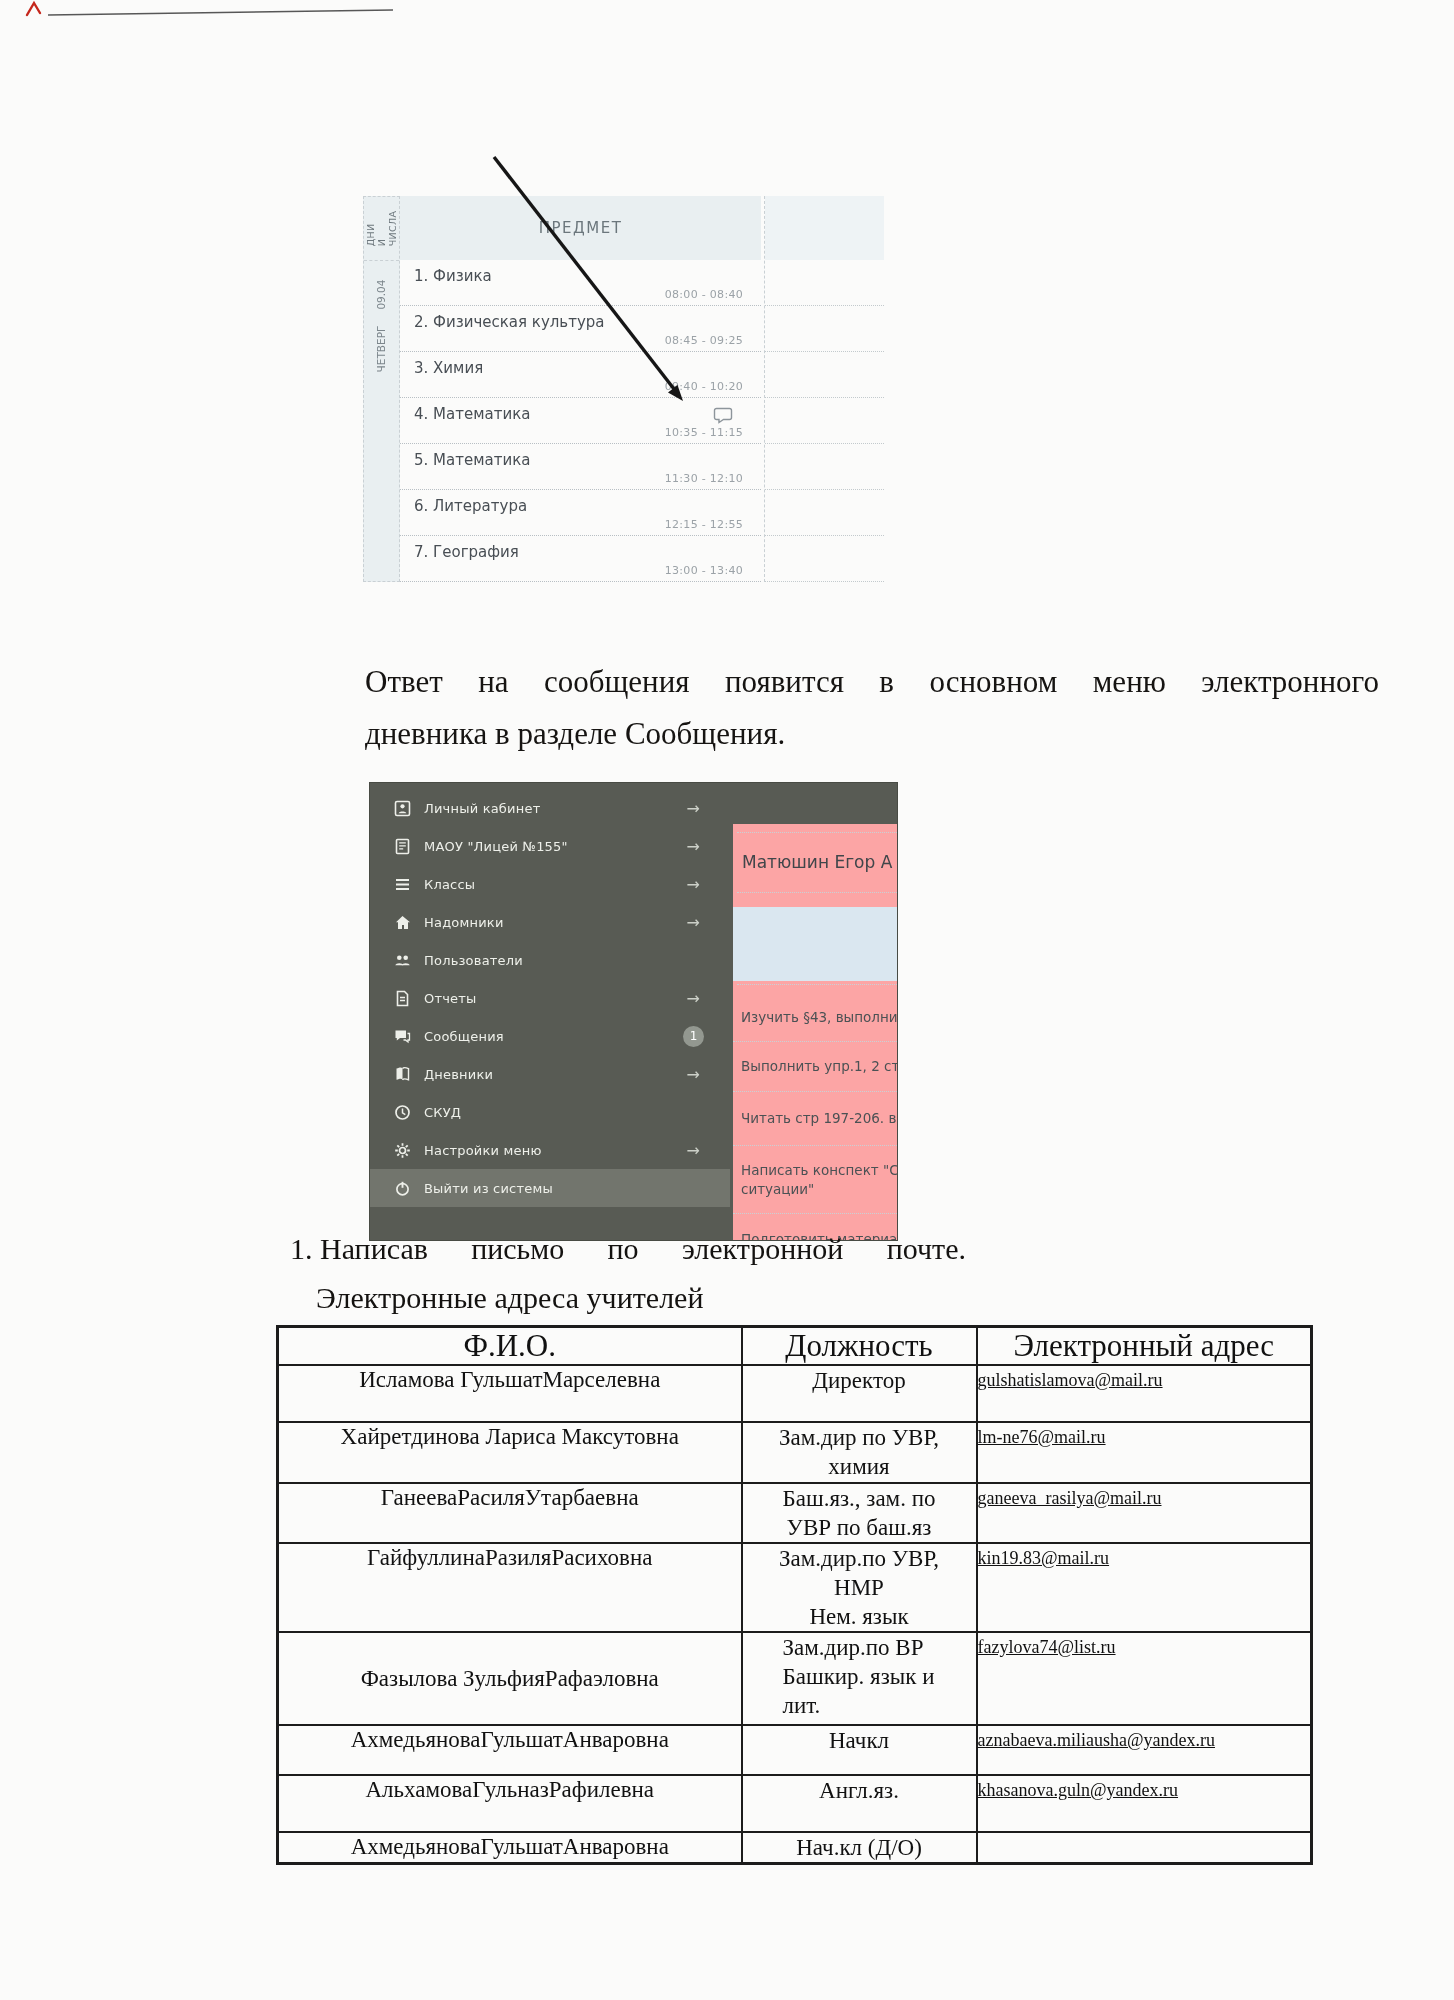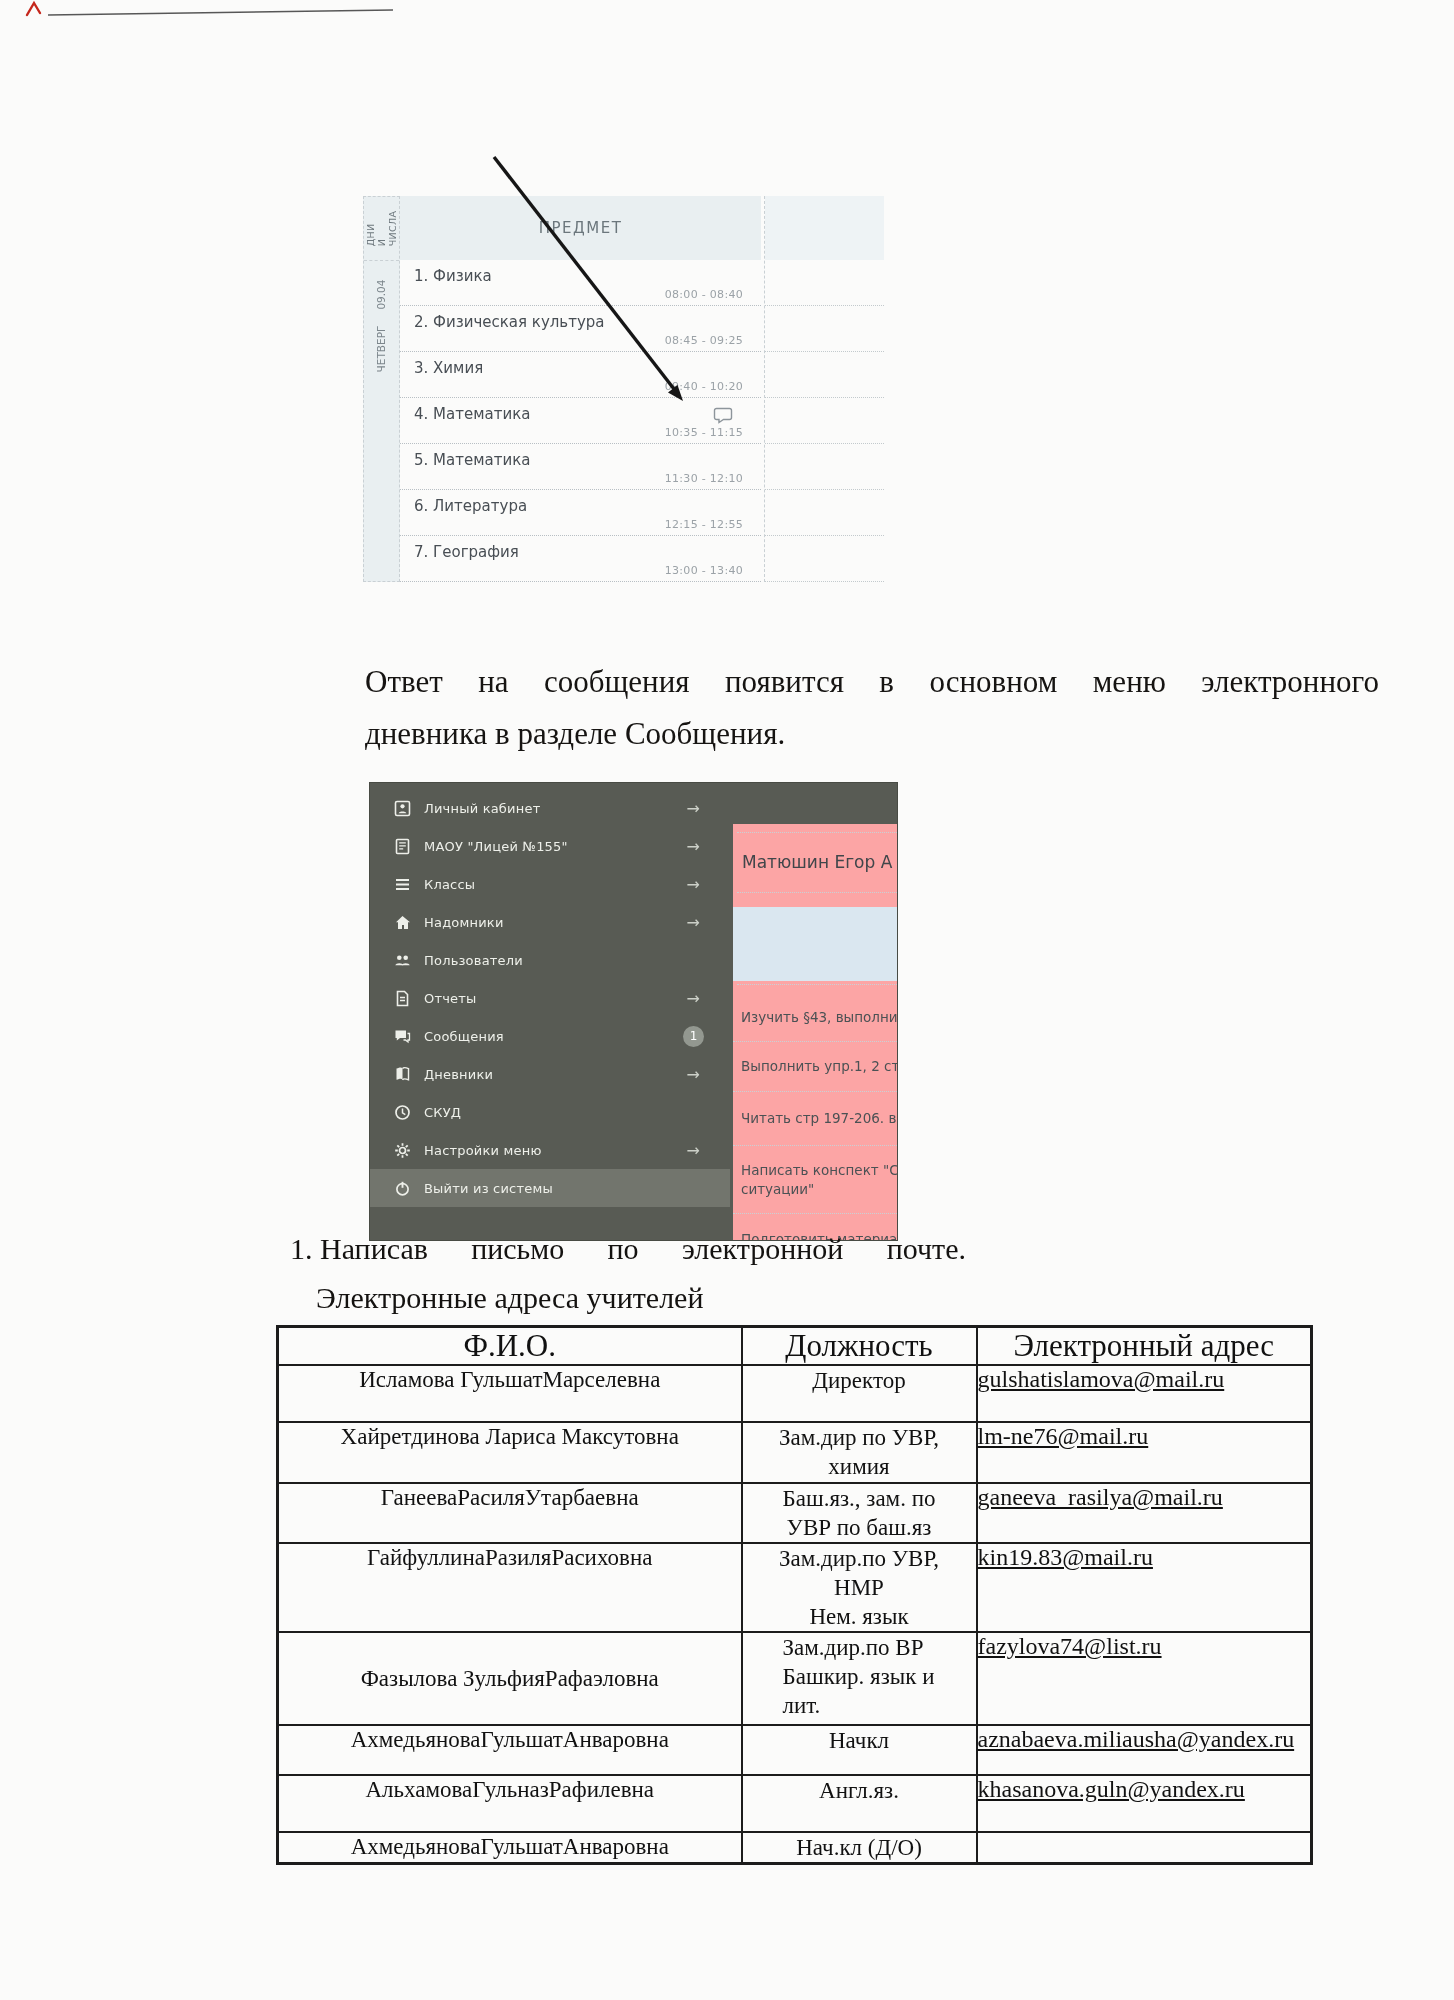--- a/index.html
+++ b/index.html
@@ -83,21 +83,21 @@
     border:3px solid #1c1c1c; }
   .teachers th, .teachers td { border:2px solid #1c1c1c; padding:0; box-sizing:border-box; }
   .teachers th { font-weight:normal; height:30px; font-size:31px; }
   .td-name { text-align:center; vertical-align:top; padding:5px 8px 0 14px; line-height:27px;margin-left:24px; }
   .td-name.mid { vertical-align:middle; padding-top:0; }
   .td-pos { text-align:center; vertical-align:top; padding-top:5px;
     white-space:pre-line; line-height:29px; }
   .td-pos.left { text-align:left; padding-left:40px; }
   .td-pos.mid { vertical-align:middle; padding-top:0; }
   .td-email { text-align:left; vertical-align:top; padding:4px 2px 0 12px; }
-  .td-email span { text-decoration:underline; font-size:24px; white-space:nowrap; }
+  .td-email span { text-decoration:underline; font-size:18px; white-space:nowrap; }
 </style>
 </head>
 <body>
 
 <svg class="red-mark" width="30" height="22" viewBox="0 0 30 22">
   <polyline points="3,15 10,3 16,13" fill="none" stroke="#c5271c" stroke-width="2.4" stroke-linecap="round"></polyline>
 </svg>
 <svg class="scan-line" width="346" height="14" viewBox="0 0 346 14">
   <line x1="0" y1="9" x2="345" y2="4" stroke="#3b3b3b" stroke-width="1.5" opacity="0.85"></line>
 </svg>

